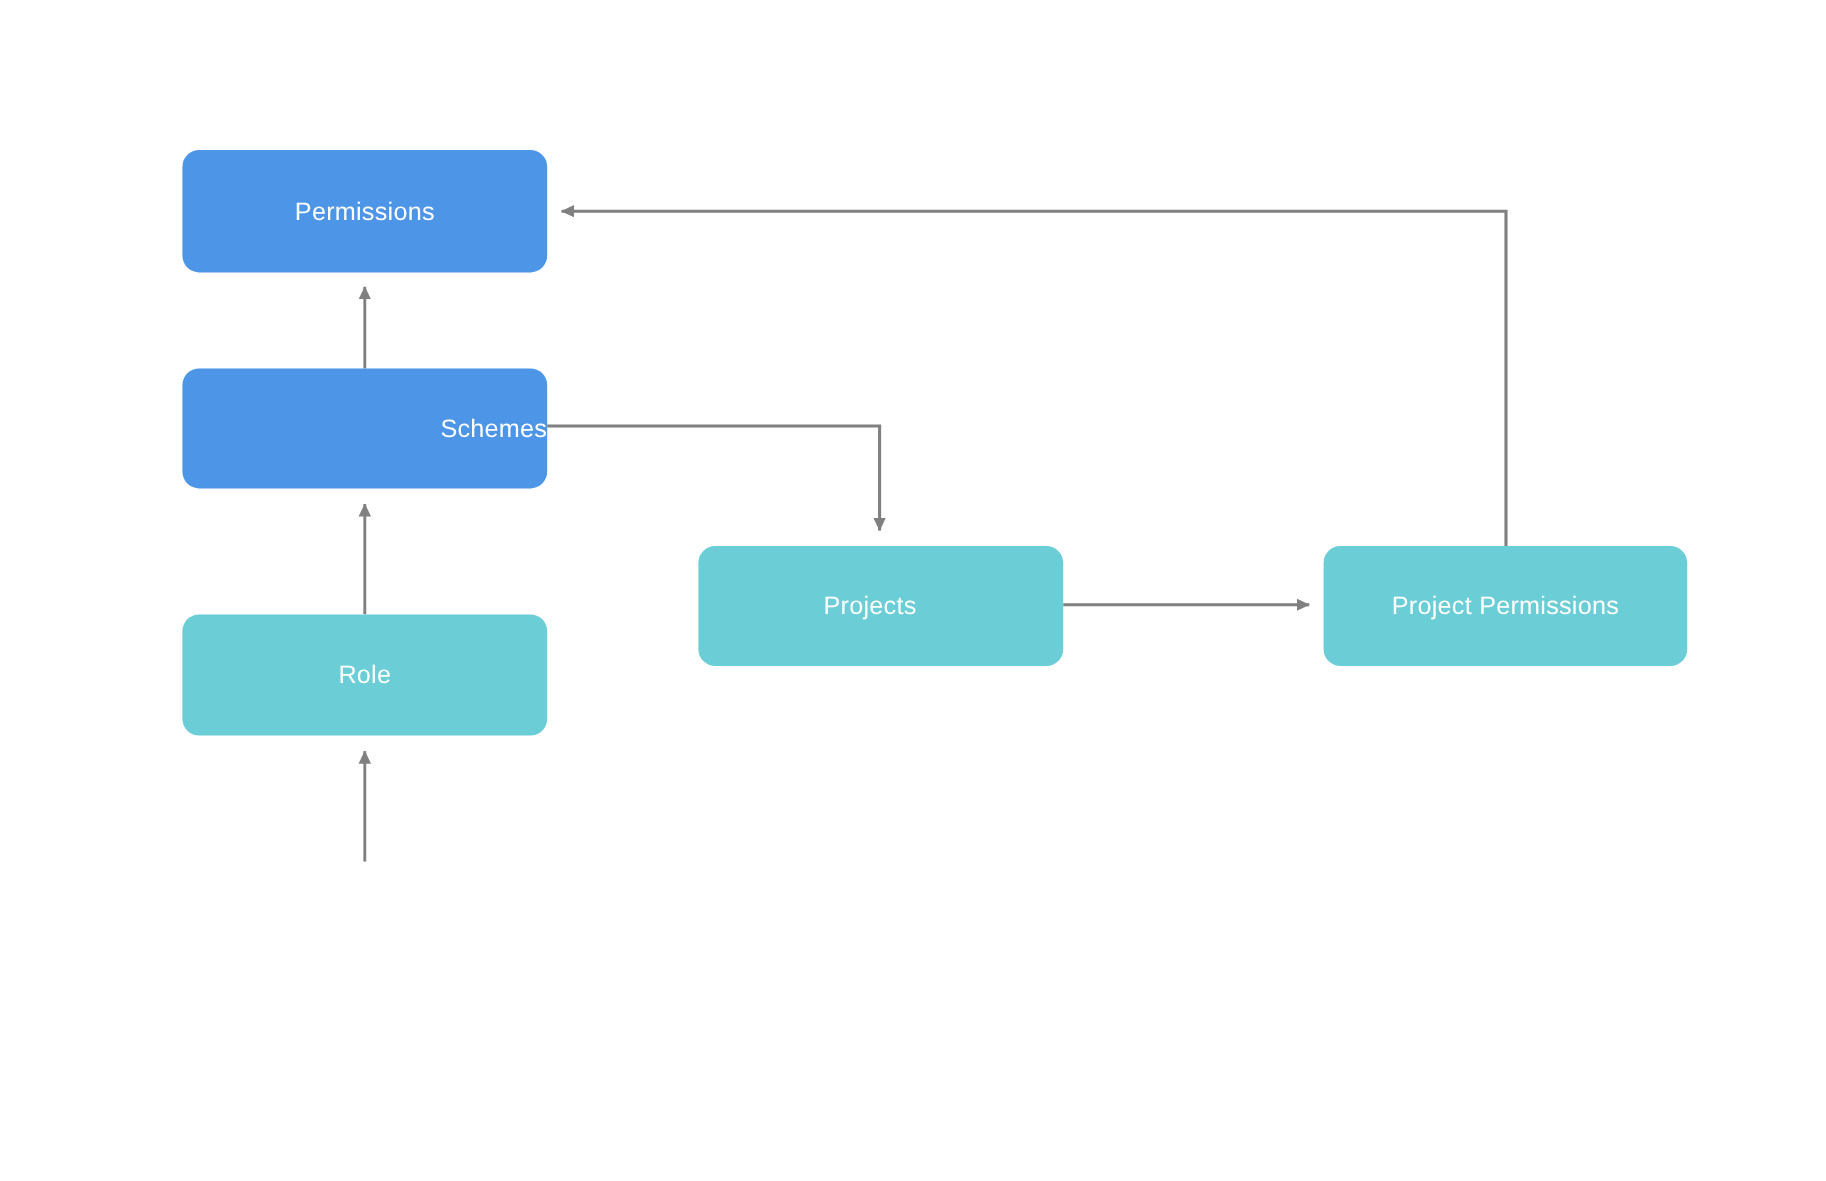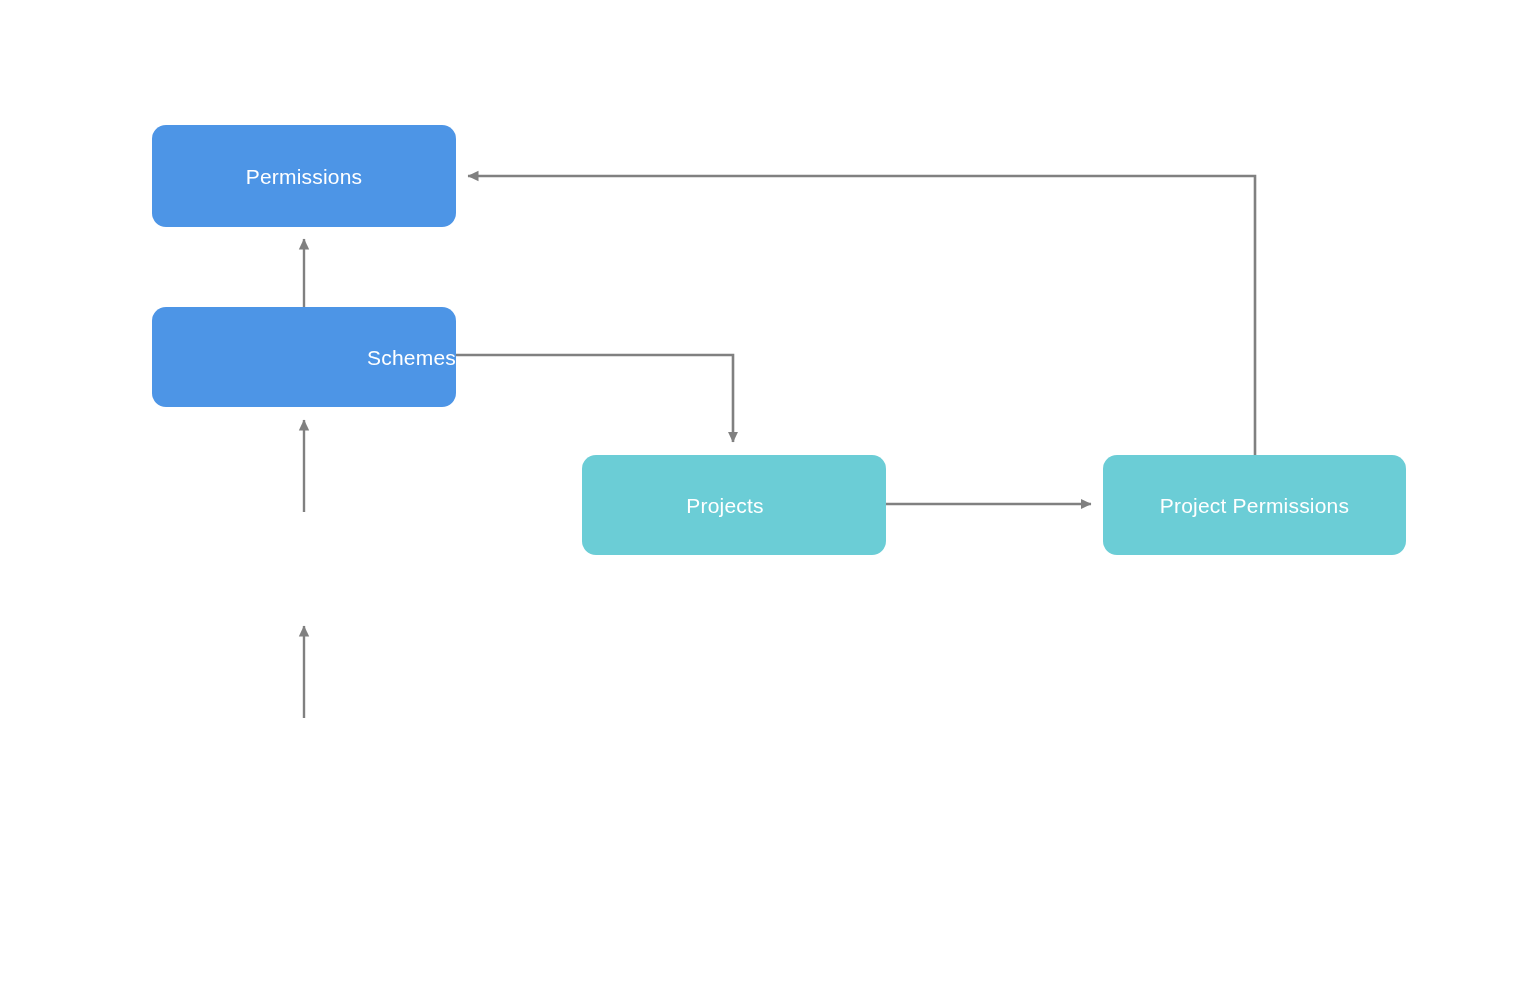--- a/index.html
+++ b/index.html
@@ -97,20 +97,23 @@
   </svg>
 
   <div class="node" id="node-permissions">
     <span class="node-label">Permissions</span>
   </div>
 
   <div class="node" id="node-schemes">
     <span class="node-label">Schemes</span>
   </div>
 
+  <div class="node" id="node-role">
+    <span class="node-label">Role</span>
+  </div>
 
 
   <div class="node" id="node-projects">
     <span class="node-label">Projects</span>
   </div>
 
   <div class="node" id="node-project-permissions">
     <span class="node-label">Project Permissions</span>
   </div>
 

